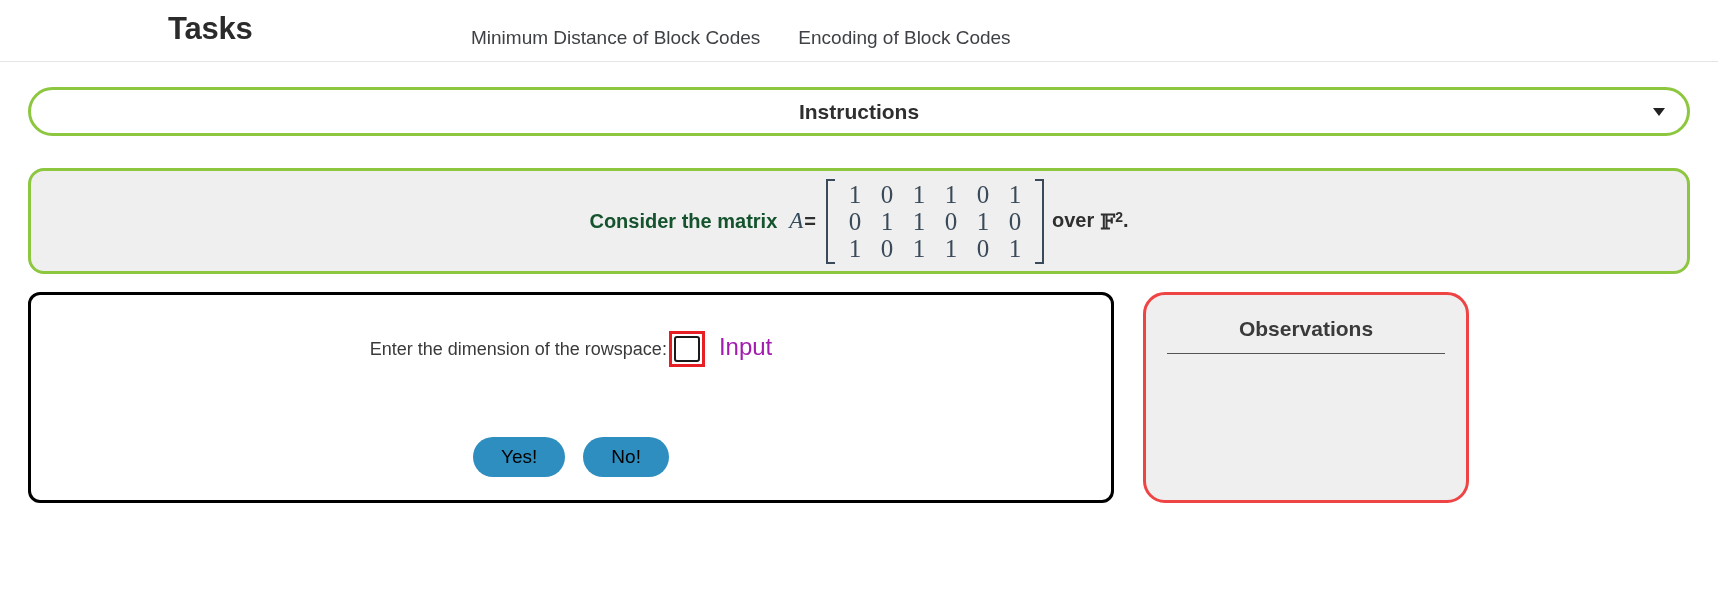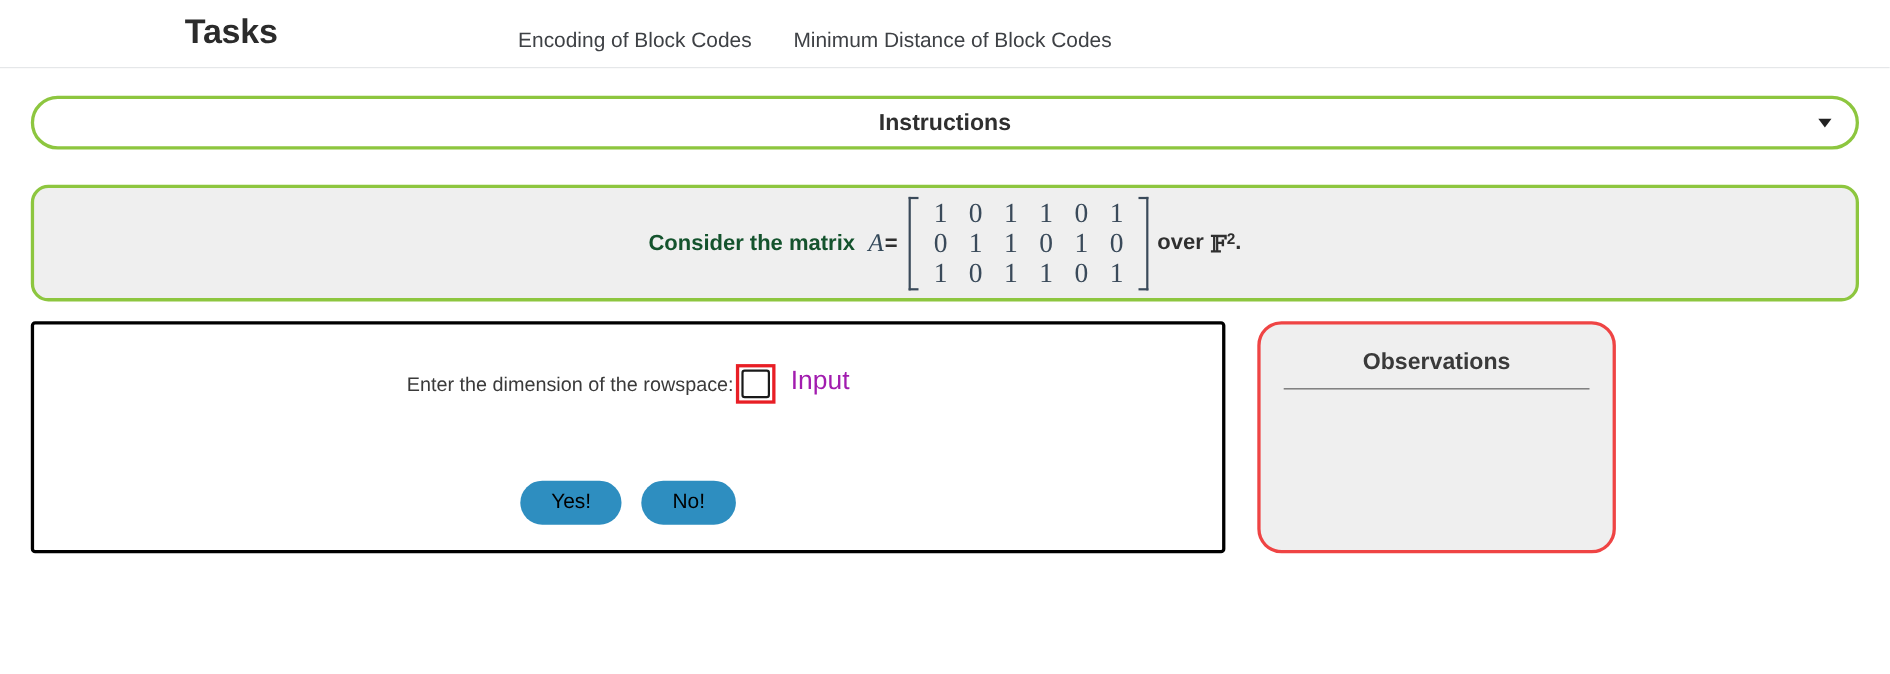--- a/index.html
+++ b/index.html
@@ -159,21 +159,21 @@
     margin-left: 6px;
   }
   .bb-sub { font-size: 14px; }
 
   
   .answer-panel {
     position: absolute;
     left: 28px; top: 292px;
     width: 1086px; height: 211px;
     border: 3px solid #000000;
-    border-radius: 4px;
+    border-radius: 12px;
     background: #ffffff;
   }
   .answer-row1 {
     position: absolute;
     left: 0; top: 36px;
     width: 100%;
     display: flex;
     align-items: center;
     justify-content: center;
   }
@@ -267,24 +267,24 @@
 </head>
 <body>
 
 <div class="page">
 
   <div class="header">
     <div class="app-title">Tasks</div>
 
     <div class="tabs">
       <div class="tab">
-        <span>Encoding of Block Codes</span>
+        <span>Minimum Distance of Block Codes</span>
       </div>
       <div class="tab">
-        <span>Minimum Distance of Block Codes</span>
+        <span>Encoding of Block Codes</span>
       </div>
     </div>
     <div class="tabs-underline"></div>
   </div>
 
   <div class="instructions">
     <span class="instructions-label">Instructions</span>
     <span class="instr-caret"></span>
   </div>
 

